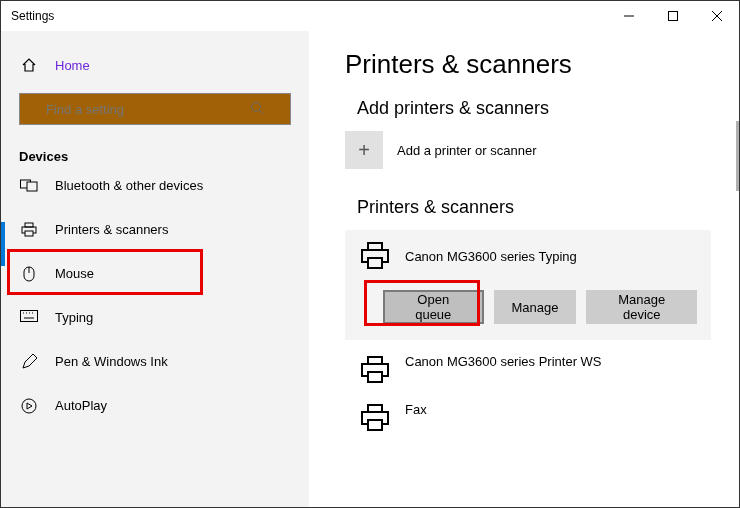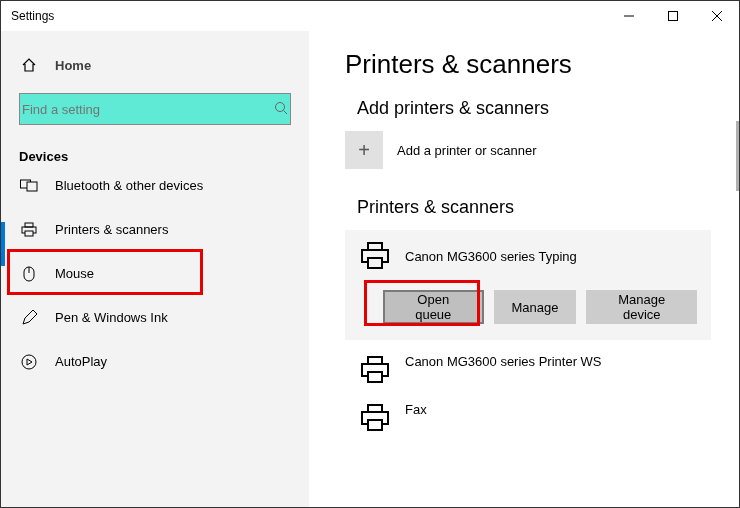--- a/index.html
+++ b/index.html
@@ -6,22 +6,22 @@
   body { margin: 0; width: 740px; height: 508px; background: #fff; overflow: hidden; }
   .window { width: 740px; height: 508px; background: #fff; position: relative; display: flex; flex-direction: column; border: 1px solid #333; }
   .titlebar { height: 30px; display: flex; align-items: center; justify-content: space-between; padding-left: 10px; }
   .titlebar-title { font-size: 12px; color: #000; }
   .titlebar-buttons { display: flex; }
   .titlebar-btn { width: 44px; height: 30px; display: flex; align-items: center; justify-content: center; font-size: 14px; color: #000; }
   .body { flex: 1; display: flex; overflow: hidden; }
   .sidebar { width: 308px; background: #f3f3f3; padding-top: 20px; position: relative; }
   .home-row { display: flex; align-items: center; padding: 6px 18px; margin-bottom: 14px; }
   .home-row .icon { width: 20px; margin-right: 16px; display: flex; align-items: center; justify-content: center; }
-  .home-row .label { font-size: 13px; color: #404040; font-weight: bold; }
-  .search-box { margin: 0 18px 18px 18px; height: 32px; border: 1px solid #888; background: #5eead4; display: flex; align-items: center; padding: 0 0; }
+  .home-row .label { font-size: 13px; color: #6d28d9; }
+  .search-box { margin: 0 18px 18px 18px; height: 32px; border: 1px solid #888; background: #a16207; display: flex; align-items: center; padding: 0 24px; }
   .search-box input { flex: 1; border: none; outline: none; font-size: 13px; background: transparent; }
   .search-box .sicon { width: 16px; height: 16px; color: #666; }
   .section-title { font-size: 13px; font-weight: 600; padding: 6px 18px 14px 18px; }
   .nav-item { display: flex; align-items: flex-start; height: 44px; padding: 0 18px; font-size: 13px; color: #000; position: relative; }
   .nav-item .icon { width: 20px; margin-right: 16px; display: flex; align-items: center; justify-content: center; }
   .nav-item.selected::before { content: ""; position: absolute; left: 0; top: 0; bottom: 0; width: 4px; background: #0078d7; }
   .red-outline { position: absolute; border: 3px solid #e60000; pointer-events: none; }
   .content { flex: 1; padding: 18px 28px 0 36px; position: relative; overflow: hidden; }
   .page-title { font-size: 26px; font-weight: 350; margin: 0 0 18px 0; }
   .sub-title { font-size: 18px; font-weight: 400; margin: 8px 0 12px 12px; }
@@ -116,20 +116,33 @@
       <div class="nav-item">
         <span class="icon">
           <svg width="12" height="16" viewBox="0 0 12 16">
               <rect x="1" y="1" width="10" height="14" rx="5" fill="none" stroke="#000" stroke-width="1"></rect>
               <line x1="6" y1="1" x2="6" y2="7" stroke="#000" stroke-width="1"></line>
             </svg>
         </span>
         <span>Mouse</span>
       </div>
 
+      <div class="nav-item">
+        <span class="icon">
+          <svg width="18" height="12" viewBox="0 0 18 12">
+              <rect x="0.5" y="0.5" width="17" height="11" fill="none" stroke="#000" stroke-width="1"></rect>
+              <line x1="3" y1="3" x2="4" y2="3" stroke="#000"></line>
+              <line x1="6" y1="3" x2="7" y2="3" stroke="#000"></line>
+              <line x1="9" y1="3" x2="10" y2="3" stroke="#000"></line>
+              <line x1="12" y1="3" x2="13" y2="3" stroke="#000"></line>
+              <line x1="4" y1="8" x2="14" y2="8" stroke="#000"></line>
+            </svg>
+        </span>
+        <span>Typing</span>
+      </div>
 
       <div class="nav-item">
         <span class="icon">
           <svg width="16" height="16" viewBox="0 0 16 16">
               <path d="M2 14 L4 8 L12 0 L16 4 L8 12 Z" fill="none" stroke="#000" stroke-width="1"></path>
             </svg>
         </span>
         <span>Pen &amp; Windows Ink</span>
       </div>
 

